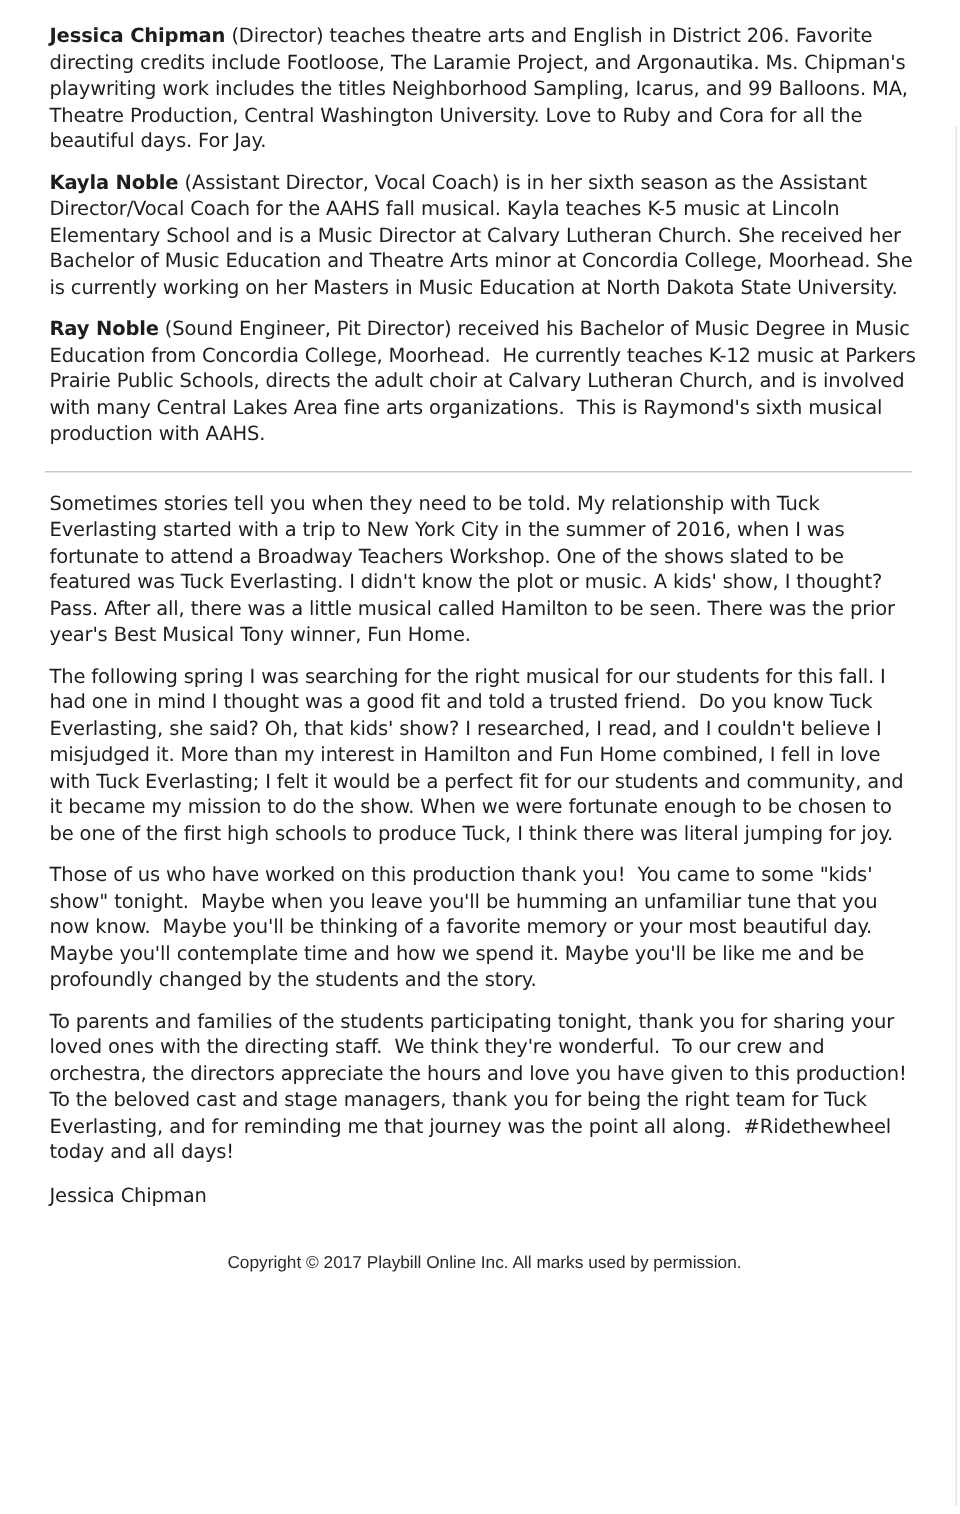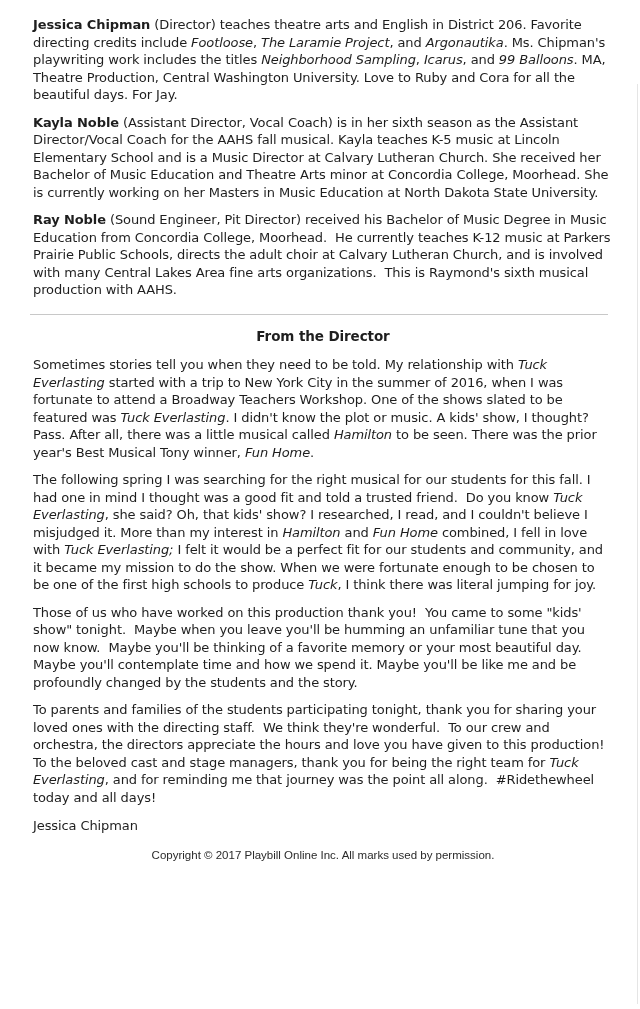--- a/index.html
+++ b/index.html
@@ -20,39 +20,39 @@
     line-height: 17.5px;
     letter-spacing: -0.1px;
     color: #1e1e1e;
     position: relative;
   }
   .para {
     margin: 0 0 10px 0;
     white-space: pre-wrap;
   }
   .para .b { font-weight: bold; }
-  .para .i { font-style: italic; }
+  .para .i { }
   .divider {
     border: none;
     border-top: 1px solid #c8c8c8;
     margin: 15px 5px 13px -3px;
   }
   .heading {
     font-size: 13.5px;
     line-height: 17.5px;
     font-weight: bold;
     text-align: center;
     margin: 0 0 11px 0;
   }
   .signature {
     margin: 11px 0 0 0;
   }
   .signature div { line-height: 17.5px; }
   .footer {
-    margin-top: 12px;
+    margin-top: 28px;
     text-align: center;
     font-family: "Liberation Sans", sans-serif;
     font-size: 11.5px;
     letter-spacing: 0;
     color: #2a2a2a;
   }
   .scan-edge {
     position: absolute;
     top: 84px;
     right: 2px;
@@ -68,21 +68,20 @@
 <div class="page">
 
   <section>
       <p class="para"><span class="b">Jessica Chipman</span><span> (Director) teaches theatre arts and English in District 206. Favorite directing credits include </span><span class="i">Footloose</span><span>, </span><span class="i">The Laramie Project</span><span>, and </span><span class="i">Argonautika</span><span>. Ms. Chipman's playwriting work includes the titles </span><span class="i">Neighborhood Sampling</span><span>, </span><span class="i">Icarus</span><span>, and </span><span class="i">99 Balloons</span><span>. MA, Theatre Production, Central Washington University. Love to Ruby and Cora for all the beautiful days. For Jay.</span></p>
       <p class="para"><span class="b">Kayla Noble</span><span> (Assistant Director, Vocal Coach) is in her sixth season as the Assistant Director/Vocal Coach for the AAHS fall musical. Kayla teaches K-5 music at Lincoln Elementary School and is a Music Director at Calvary Lutheran Church. She received her Bachelor of Music Education and Theatre Arts minor at Concordia College, Moorhead. She is currently working on her Masters in Music Education at North Dakota State University.</span></p>
       <p class="para"><span class="b">Ray Noble</span><span> (Sound Engineer, Pit Director) received his Bachelor of Music Degree in Music Education from Concordia College, Moorhead.  He currently teaches K-12 music at Parkers Prairie Public Schools, directs the adult choir at Calvary Lutheran Church, and is involved with many Central Lakes Area fine arts organizations.  This is Raymond's sixth musical production with AAHS.</span></p>
     </section>
 
   <hr class="divider">
 
-  <h2 class="heading">From the Director</h2>
 
   <section>
       <p class="para"><span>Sometimes stories tell you when they need to be told. My relationship with </span><span class="i">Tuck Everlasting</span><span> started with a trip to New York City in the summer of 2016, when I was fortunate to attend a Broadway Teachers Workshop. One of the shows slated to be featured was </span><span class="i">Tuck Everlasting</span><span>. I didn't know the plot or music. A kids' show, I thought? Pass. After all, there was a little musical called </span><span class="i">Hamilton</span><span> to be seen. There was the prior year's Best Musical Tony winner, </span><span class="i">Fun Home</span><span>.</span></p>
       <p class="para"><span>The following spring I was searching for the right musical for our students for this fall. I had one in mind I thought was a good fit and told a trusted friend.  Do you know </span><span class="i">Tuck Everlasting</span><span>, she said? Oh, that kids' show? I researched, I read, and I couldn't believe I misjudged it. More than my interest in </span><span class="i">Hamilton</span><span> and </span><span class="i">Fun Home</span><span> combined, I fell in love with </span><span class="i">Tuck Everlasting;</span><span> I felt it would be a perfect fit for our students and community, and it became my mission to do the show. When we were fortunate enough to be chosen to be one of the first high schools to produce </span><span class="i">Tuck</span><span>, I think there was literal jumping for joy.</span></p>
       <p class="para"><span>Those of us who have worked on this production thank you!  You came to some "kids' show" tonight.  Maybe when you leave you'll be humming an unfamiliar tune that you now know.  Maybe you'll be thinking of a favorite memory or your most beautiful day.  Maybe you'll contemplate time and how we spend it. Maybe you'll be like me and be profoundly changed by the students and the story.</span></p>
       <p class="para"><span>To parents and families of the students participating tonight, thank you for sharing your loved ones with the directing staff.  We think they're wonderful.  To our crew and orchestra, the directors appreciate the hours and love you have given to this production!  To the beloved cast and stage managers, thank you for being the right team for </span><span class="i">Tuck Everlasting</span><span>, and for reminding me that journey was the point all along.  #Ridethewheel today and all days!</span></p>
     </section>
 
   <div class="signature">
     <div>Jessica Chipman</div>

